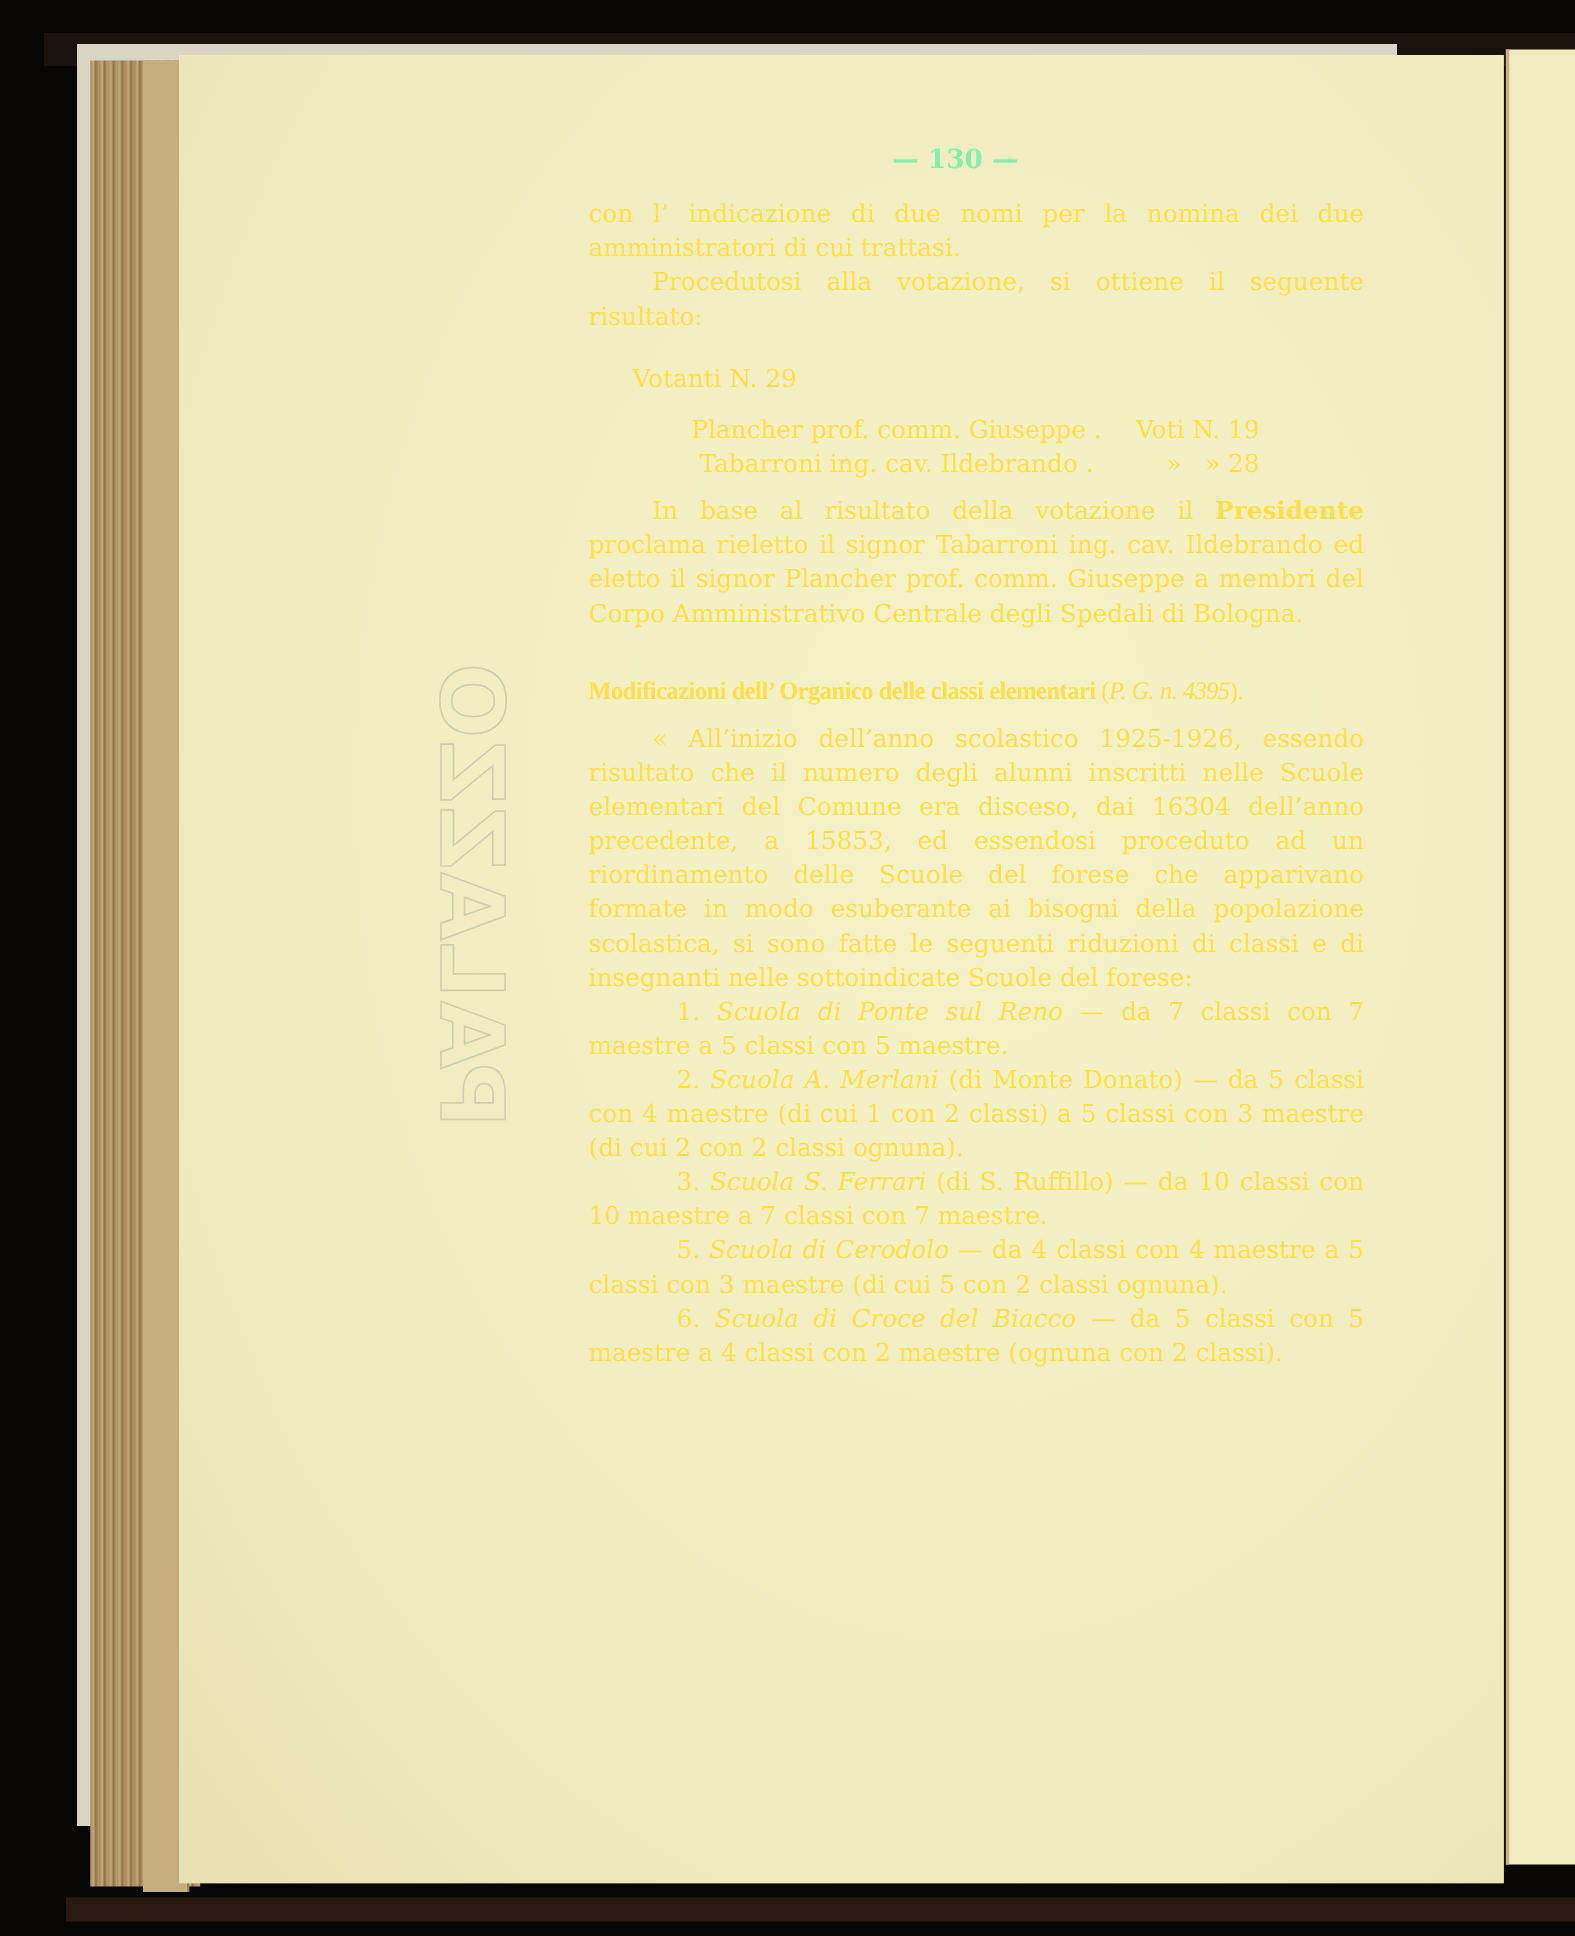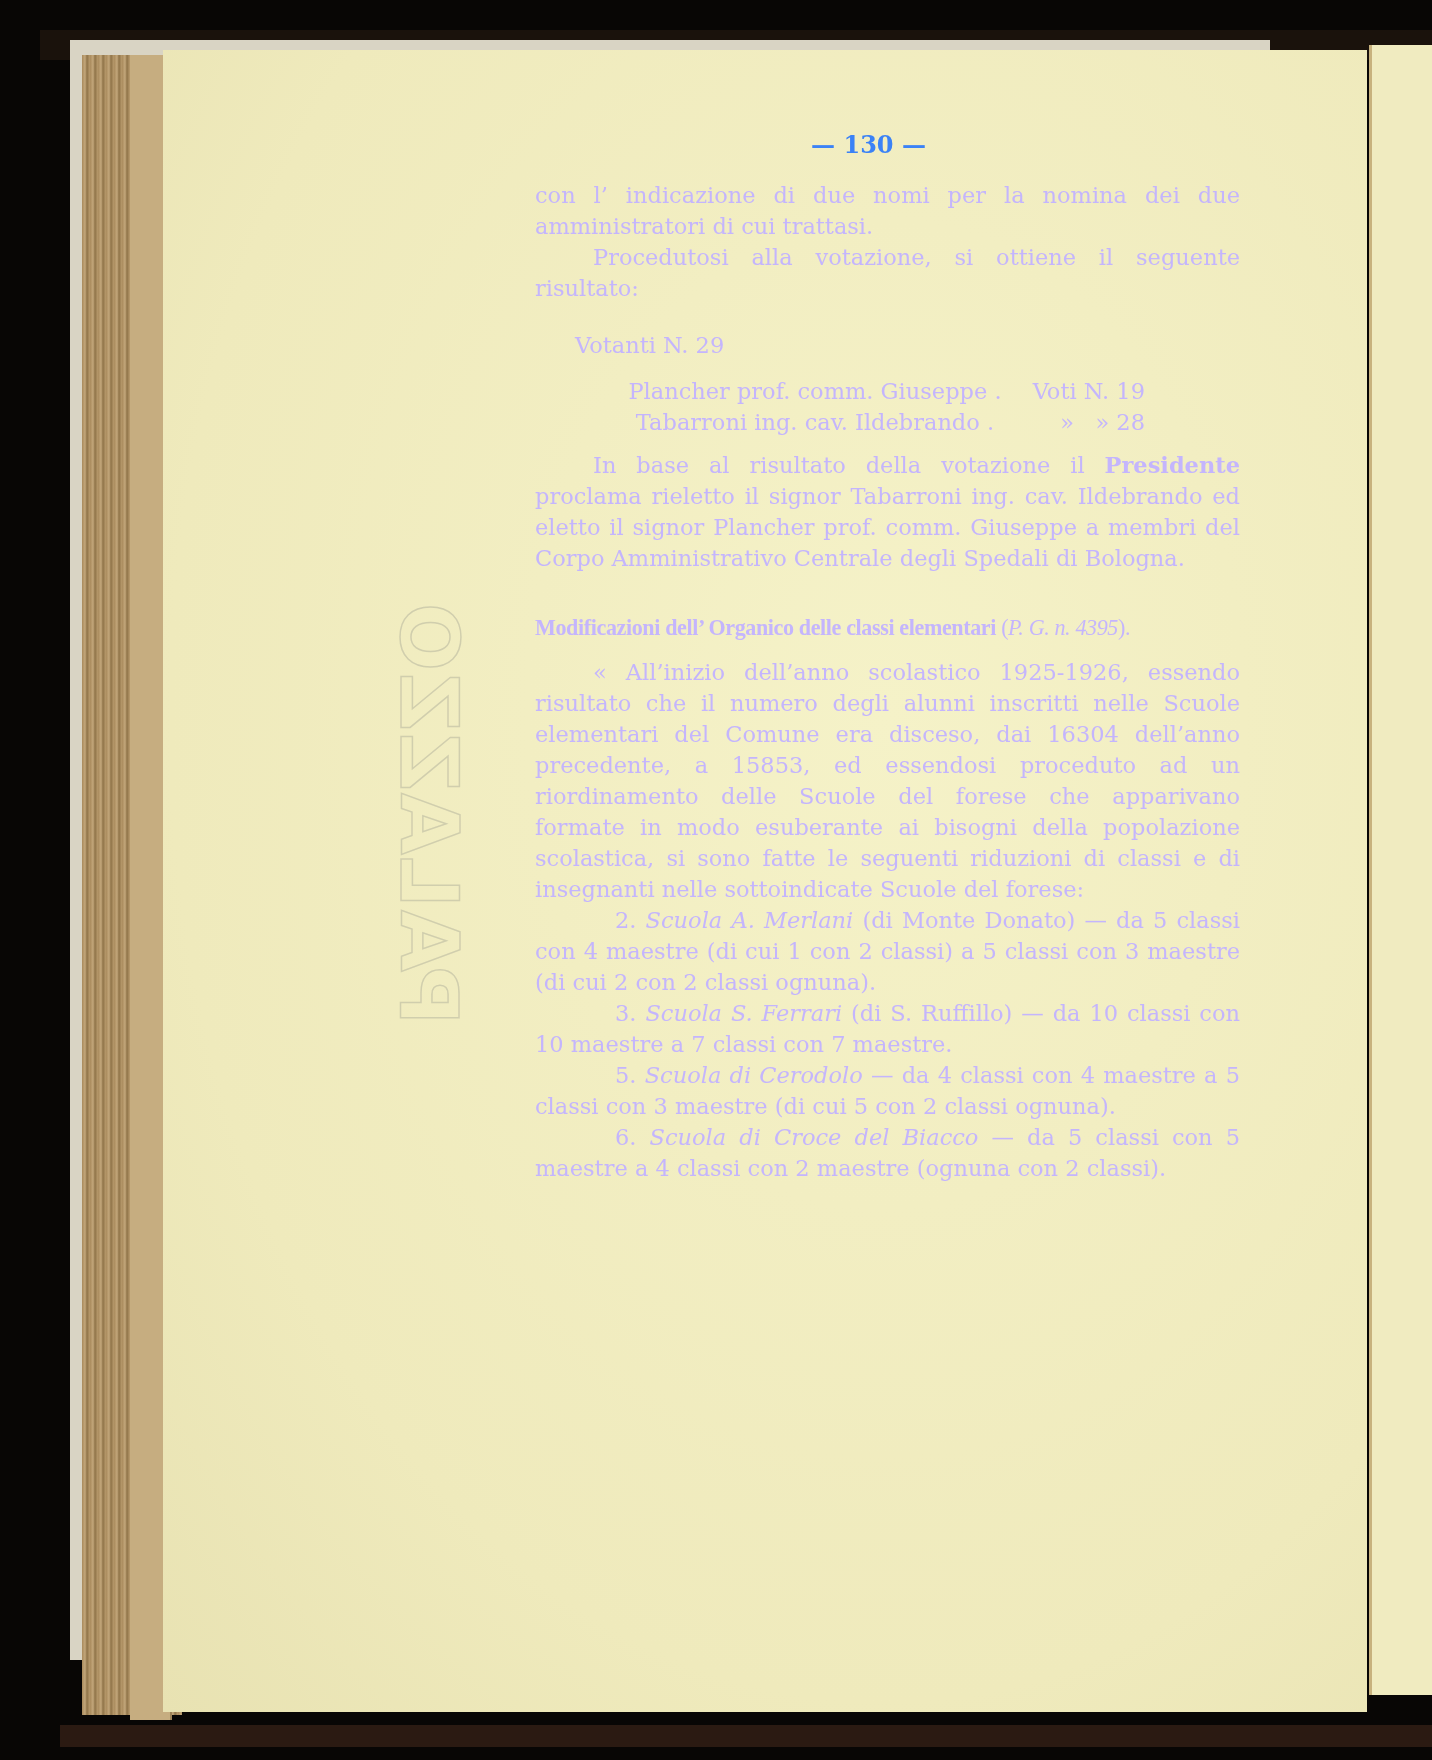--- a/index.html
+++ b/index.html
@@ -19,22 +19,22 @@
     background:#f3efc3;
     background-image:radial-gradient(ellipse at 60% 40%, #f5f2c8 0%, #efeabc 70%, #e8e2b2 100%);
   }
   .right-page { position:absolute; left:1369px; top:45px; width:63px; height:1650px; background:#f0ebc0; border-left:3px solid #c8b27e; }
   .ghost {
     position:absolute; left:222px; top:535px; width:90px; height:440px;
     color:transparent; -webkit-text-stroke:1.5px #c9c7a9;
     font-family:"DejaVu Sans","Liberation Sans",sans-serif; font-weight:bold; font-size:80px;
     writing-mode:vertical-rl; transform:rotate(180deg) scaleX(-1); letter-spacing:2px; opacity:.8;
   }
-  .text { position:absolute; color:#c4b5fd; font-size:22.5px; line-height:31px; }
-  .pnum { position:absolute; left:0; width:100%; top:130px; text-align:center; font-weight:bold; font-size:24px; color:#3b82f6; }
+  .text { position:absolute; color:#fde047; font-size:22.5px; line-height:31px; }
+  .pnum { position:absolute; left:0; width:100%; top:130px; text-align:center; font-weight:bold; font-size:24px; color:#86efac; }
   .pnum span { display:inline-block; margin-left:305px; }
   .body-block { left:535px; top:180px; width:705px; }
   .p { margin:0; text-align:justify; text-align-last:left; }
   .indent { text-indent:58px; }
   .center { text-align:center; }
   .votes { margin:15px 0 12px 90px; width:520px; }
   .votes .row { display:flex; }
   .votes .nm { flex:1;text-align:center; }
   .votes .vt { width:140px; text-align:right; }
   .gap { height:16px; }
@@ -79,17 +79,18 @@
   <p class="p indent"><span>In base al risultato della votazione il </span><b>Presidente</b><span> proclama rieletto il signor Tabarroni ing. cav. Ildebrando ed eletto il signor Plancher prof. comm. Giuseppe a membri del Corpo Amministrativo Centrale degli Spedali di Bologna.</span></p>
 
   <div class="gap"></div>
   <div class="gap" style="height:22px"></div>
 
   <p class="p heading"><span>Modificazioni dell’ Organico delle classi elementari</span><i style="font-weight:normal"><span style="font-style:normal"> (</span><span>P. G. n. 4395</span><span style="font-style:normal">).</span></i></p>
 
   <div class="gap" style="height:14px"></div>
   <p class="p indent">« All’inizio dell’anno scolastico 1925-1926, essendo risultato che il numero degli alunni inscritti nelle Scuole elementari del Comune era disceso, dai 16304 dell’anno precedente, a 15853, ed essendosi proceduto ad un riordinamento delle Scuole del forese che apparivano formate in modo esuberante ai bisogni della popolazione scolastica, si sono fatte le seguenti riduzioni di classi e di insegnanti nelle sottoindicate Scuole del forese:</p>
 
+  <p class="p li"><span>1.</span> <i>Scuola di Ponte sul Reno</i><span> — da 7 classi con 7 maestre a 5 classi con 5 maestre.</span></p>
   <p class="p li"><span>2.</span> <i>Scuola A. Merlani</i><span> (di Monte Donato) — da 5 classi con 4 maestre (di cui 1 con 2 classi) a 5 classi con 3 maestre (di cui 2 con 2 classi ognuna).</span></p>
   <p class="p li"><span>3.</span> <i>Scuola S. Ferrari</i><span> (di S. Ruffillo) — da 10 classi con 10 maestre a 7 classi con 7 maestre.</span></p>
   <p class="p li"><span>5.</span> <i>Scuola di Cerodolo</i><span> — da 4 classi con 4 maestre a 5 classi con 3 maestre (di cui 5 con 2 classi ognuna).</span></p>
   <p class="p li"><span>6.</span> <i>Scuola di Croce del Biacco</i><span> — da 5 classi con 5 maestre a 4 classi con 2 maestre (ognuna con 2 classi).</span></p>
 </div>
 
 </body></html>

